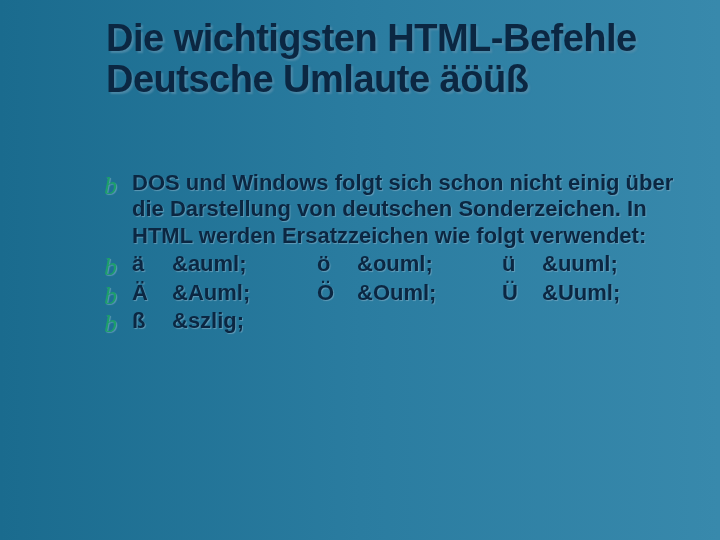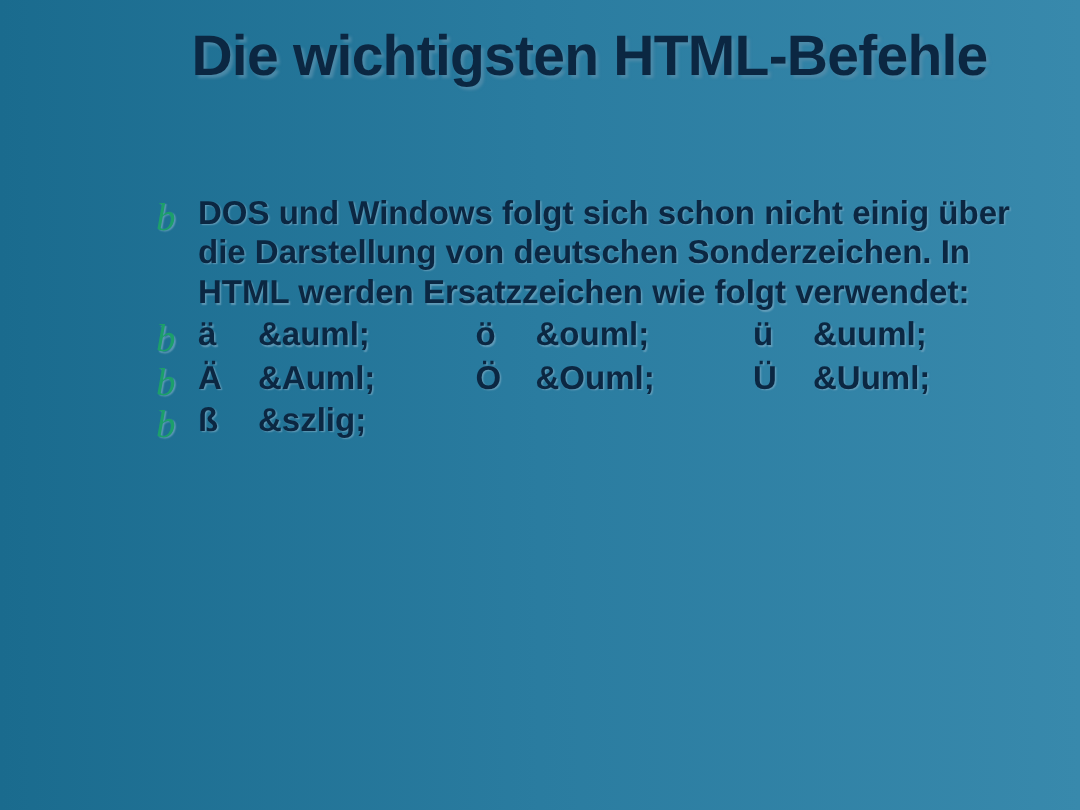--- a/index.html
+++ b/index.html
@@ -12,21 +12,20 @@
   }
   .slide{padding:18px 40px 0 106px}
   .title{
     font-size:38px;
     font-weight:700;
     color:#0b2742;
     text-shadow:2px 2px 2px rgba(80,140,170,.9);
     line-height:1.08;
     letter-spacing:-.5px;
     margin:0 0 70px 0;
-    text-align:center;
   }
   .items{padding-left:26px;position:relative}
   .item{
     position:relative;
     color:#0b2742;
     font-size:22px;
     font-weight:700;
     line-height:1.2;
     margin-bottom:2px;
   }
@@ -48,20 +47,21 @@
   .c3{width:30px}
   .c4{width:135px}
   .c5{width:30px}
 </style>
 </head>
 <body>
 
 <div class="slide">
   <h1 class="title">
     <span>Die wichtigsten HTML-Befehle</span><br>
+    <span>Deutsche Umlaute äöüß</span>
   </h1>
 
   <div class="items">
 
     <div class="item shadow-text">
       <span class="bullet">b</span>
       <span>DOS und Windows folgt sich schon nicht einig über die Darstellung von deutschen Sonderzeichen. In HTML werden Ersatzzeichen wie folgt verwendet:</span>
     </div>
 
     <div class="item shadow-text">

